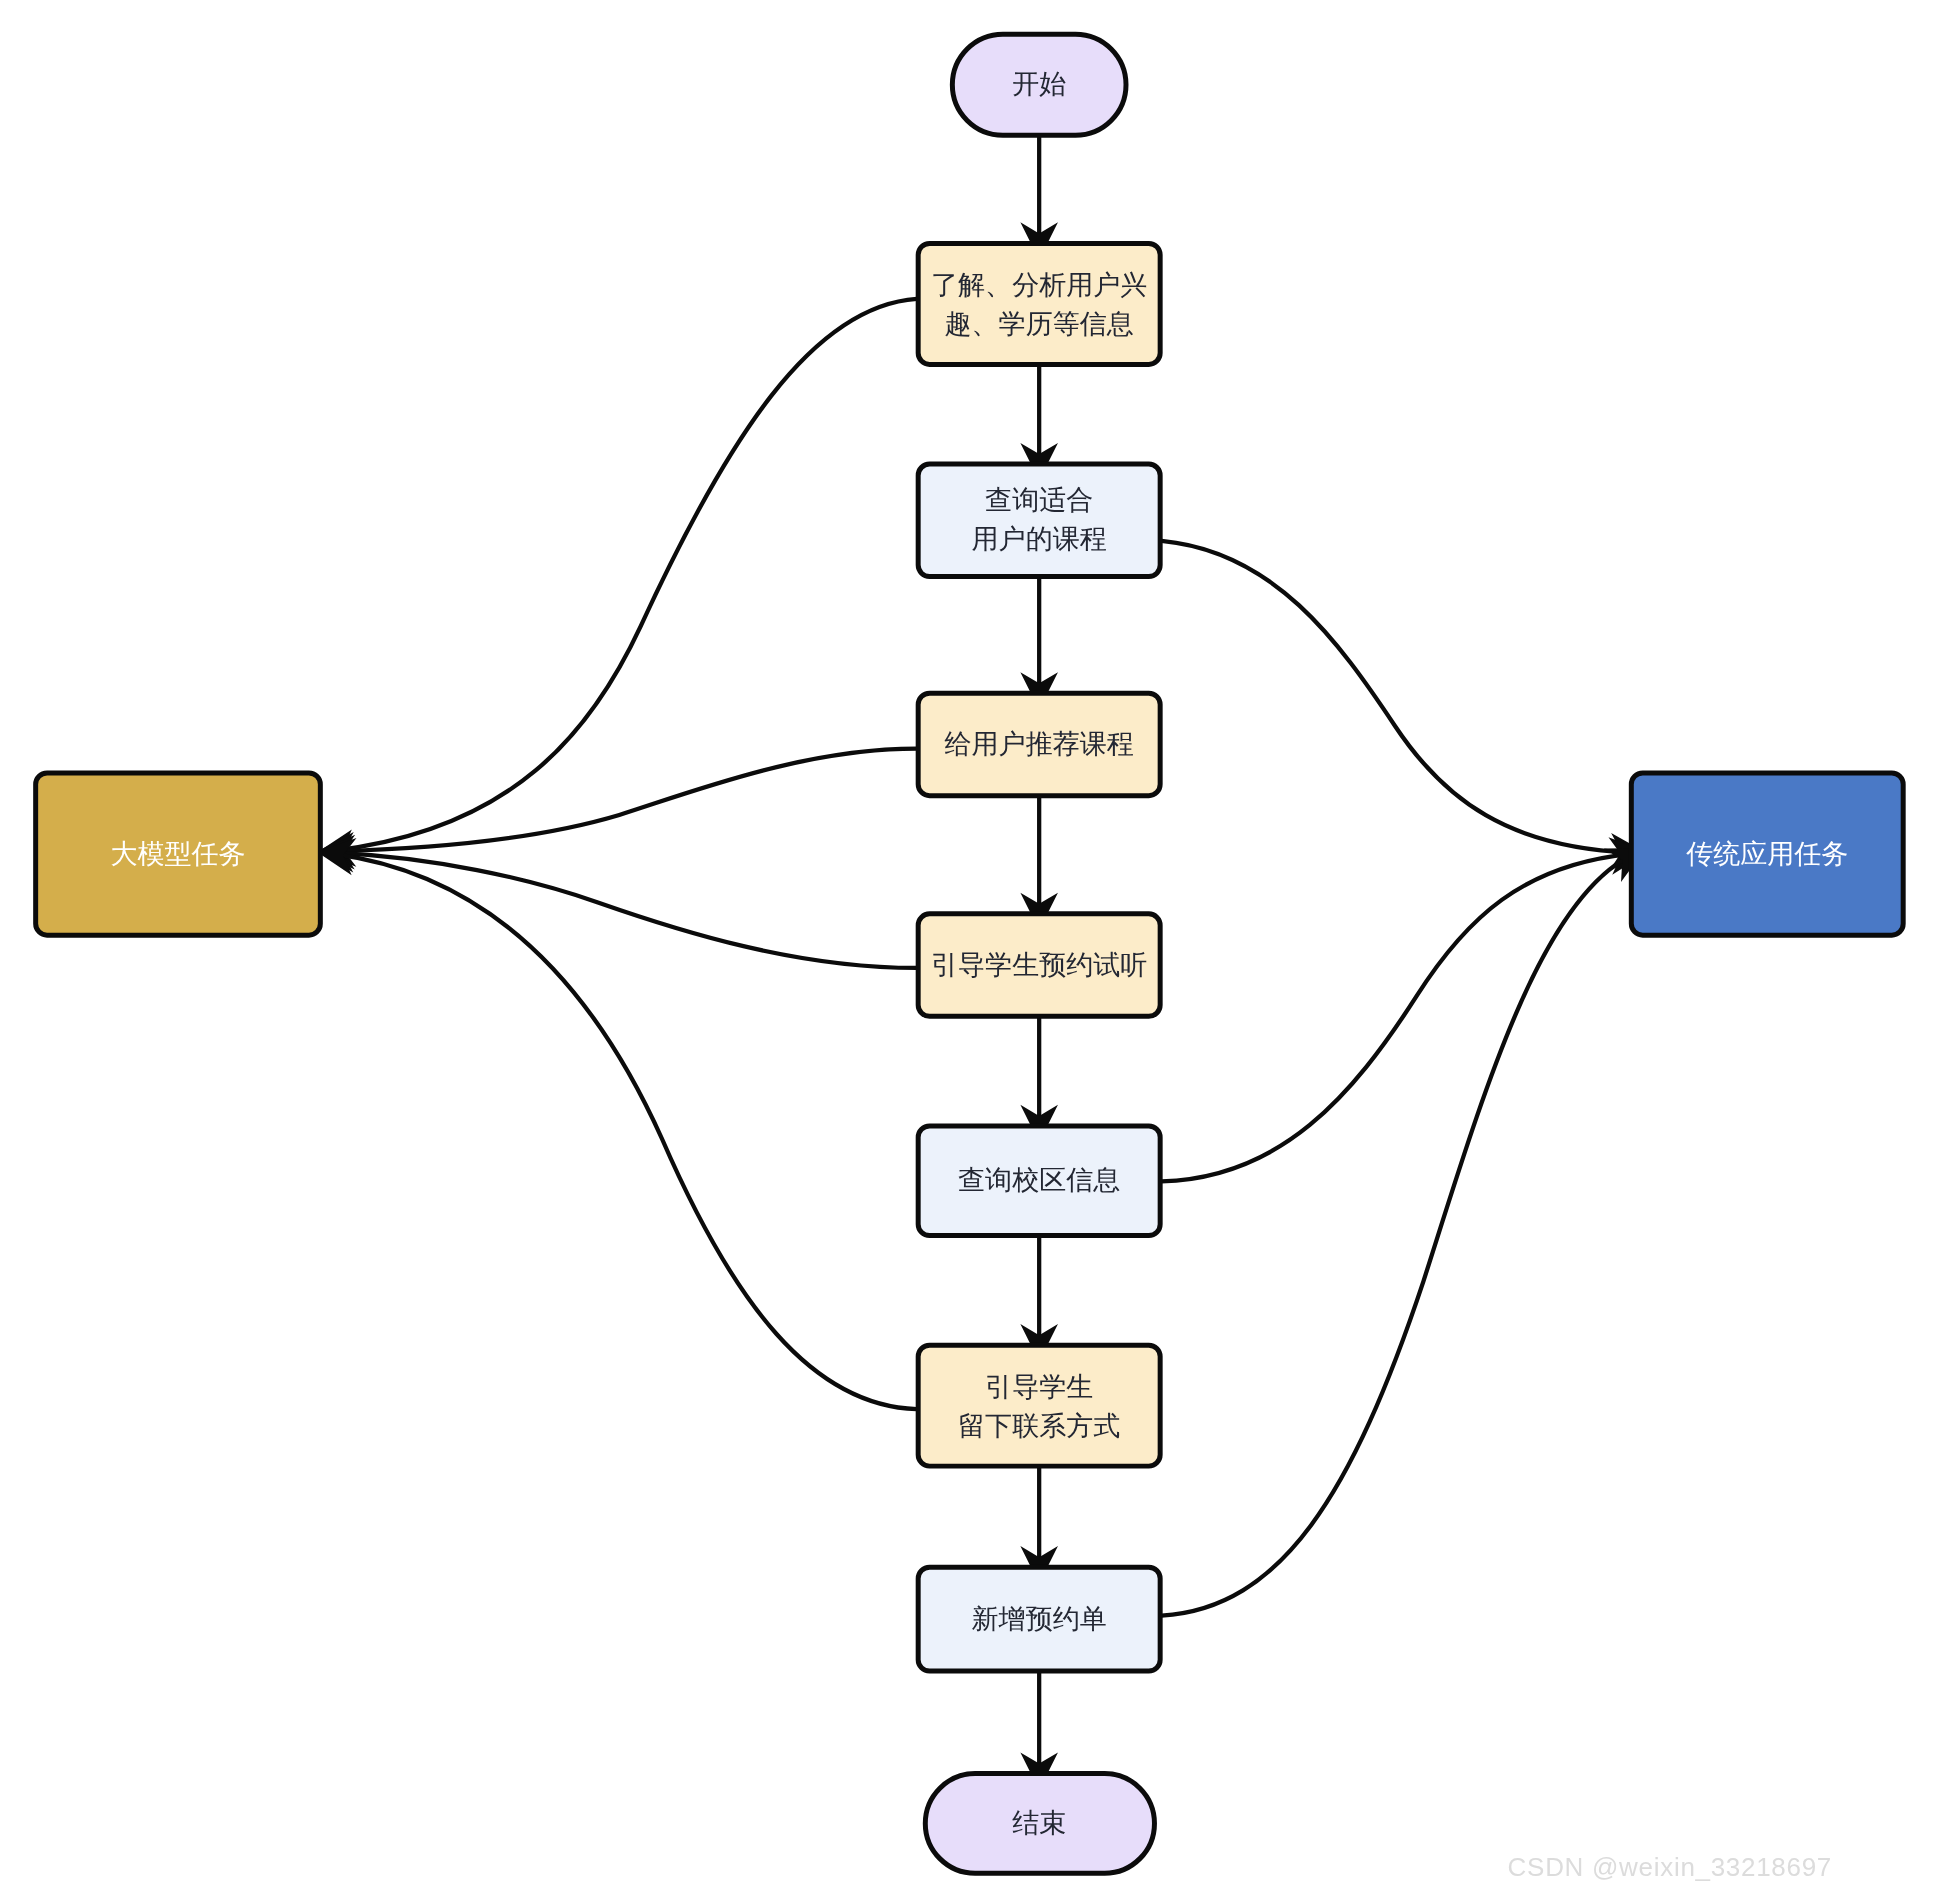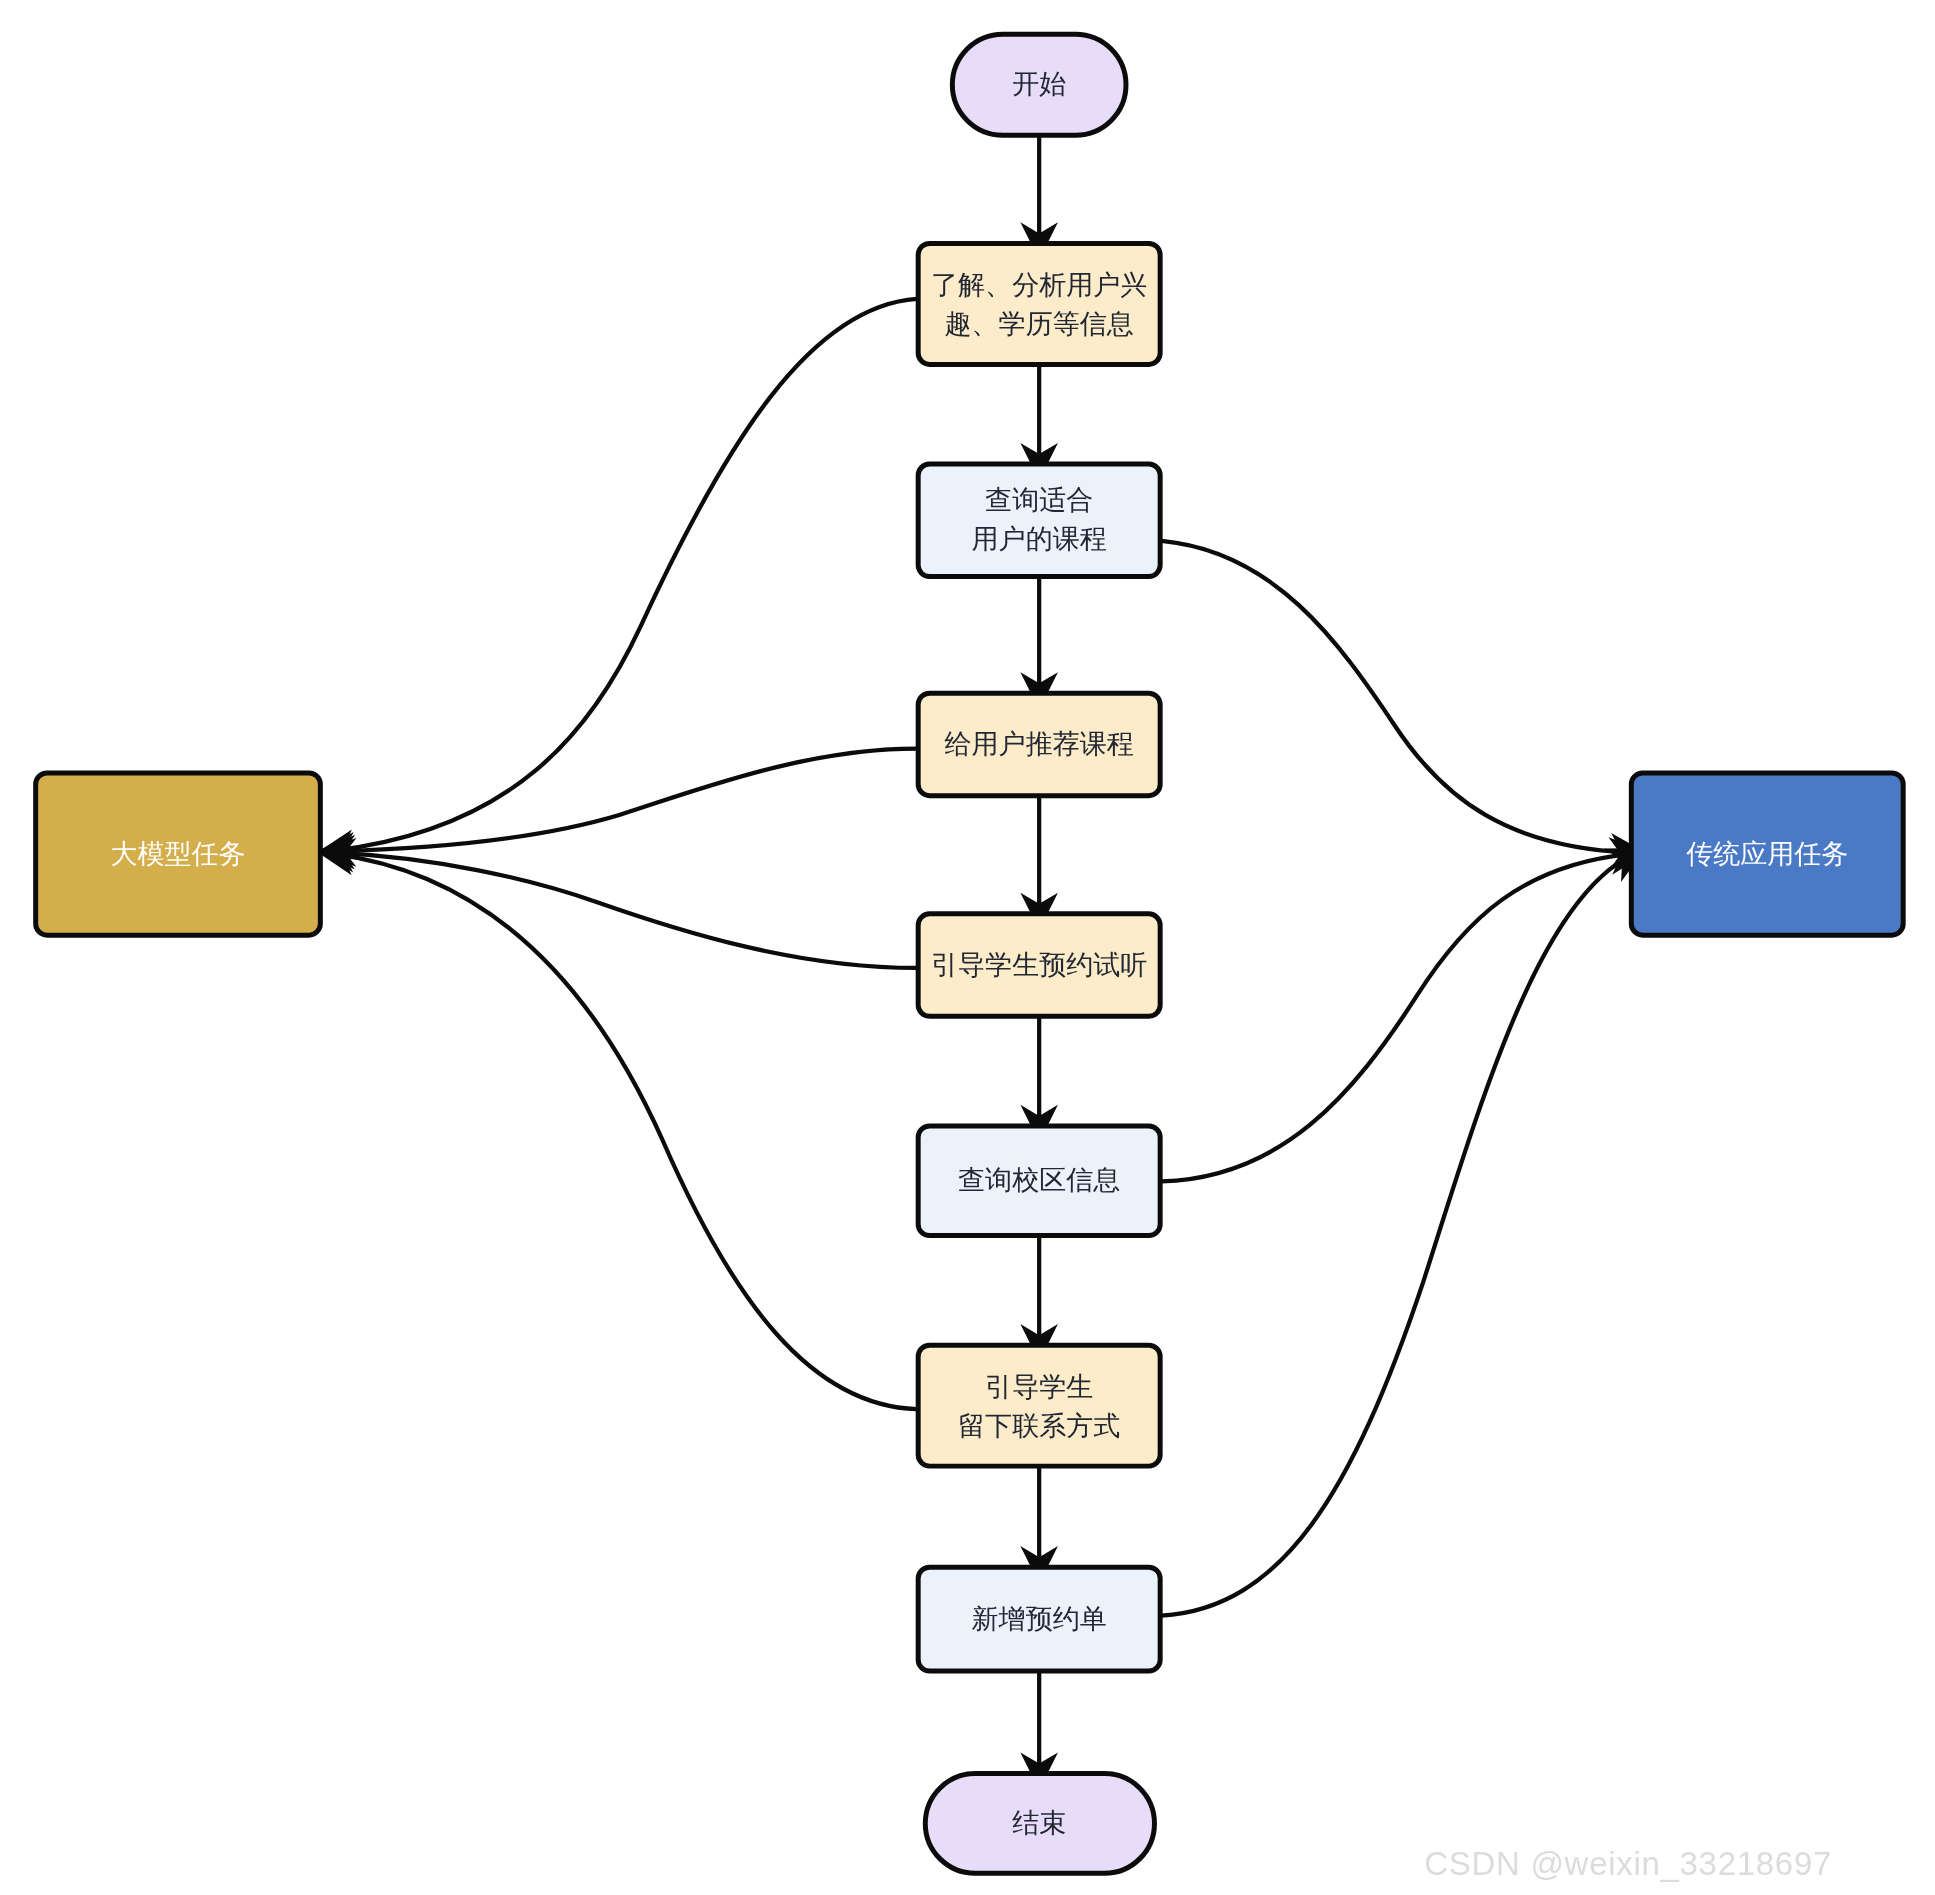--- a/index.html
+++ b/index.html
@@ -43,21 +43,21 @@
     text-anchor: middle;
     dominant-baseline: middle;
   }
   .label-dark { fill: #232733; }
   .label-light { fill: #ffffff; }
   .watermark {
     position: absolute;
     right: 20px;
     bottom: 13px;
     font-family: "Liberation Sans", "DejaVu Sans", sans-serif;
-    font-size: 33px;
+    font-size: 26px;
     color: #dcdcdc;
     letter-spacing: 0.7px;
     white-space: nowrap;
     user-select: none;
   }
 </style>
 </head>
 <body>
 
 <div id="flow-root">

